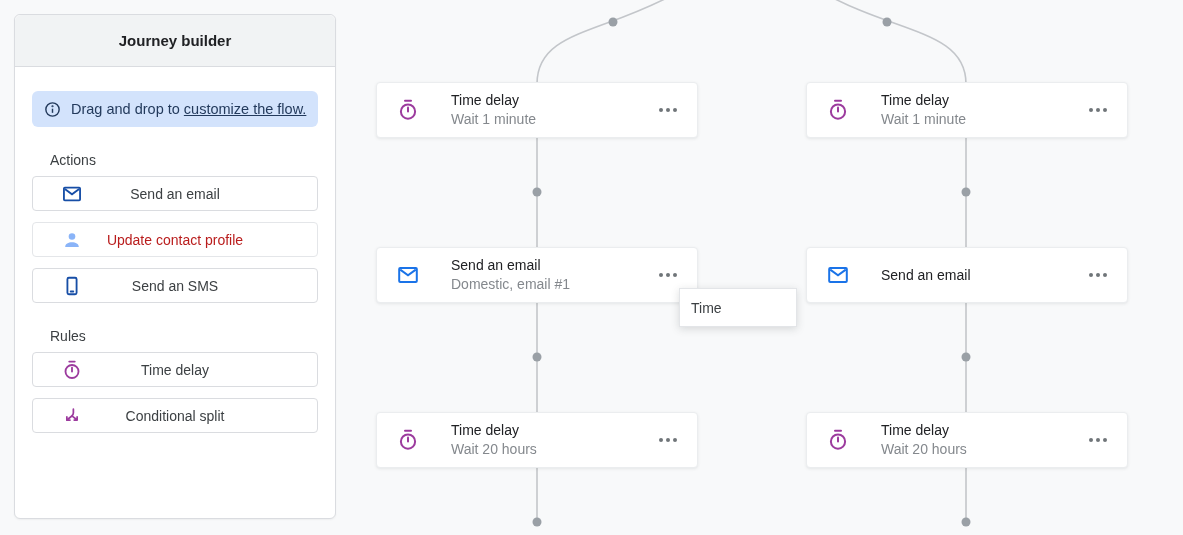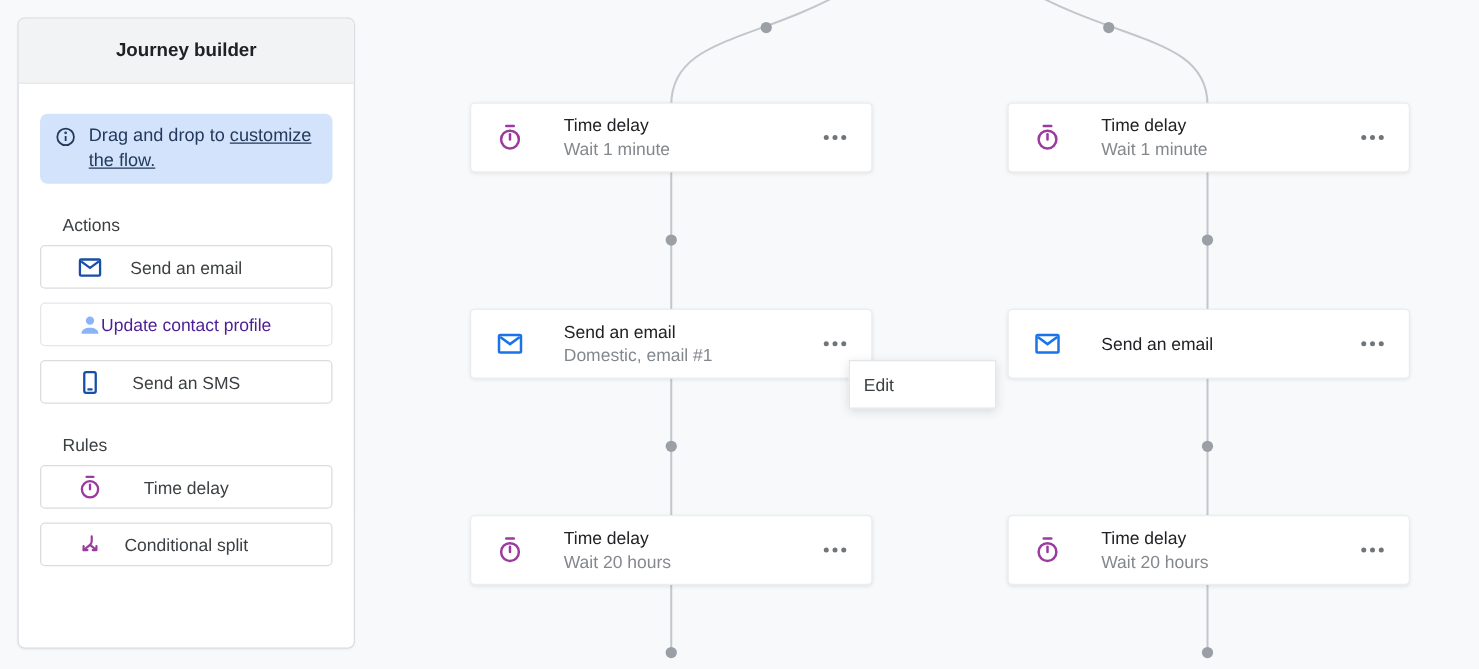--- a/index.html
+++ b/index.html
@@ -54,21 +54,21 @@
     z-index: 20;
   }
   .context-menu .menu-item {
     height: 27px; display: flex; align-items: center;
     padding-left: 11px; font-size: 14px; color: #3c4043; cursor: pointer;
   }
 
   
   .sidebar {
     position: absolute; left: 14px; top: 14px;
-    width: 270px; height: 505px;
+    width: 322px; height: 505px;
     background: #ffffff;
     border: 1px solid #dadce0;
     border-radius: 6px;
     box-shadow: 0 1px 2px rgba(60,64,67,0.06);
     z-index: 10;
   }
   .sidebar-header {
     height: 52px;
     background: #f1f3f4;
     border-bottom: 1px solid #dadce0;
@@ -94,21 +94,21 @@
     width: 100%; height: 35px;
     background: #ffffff;
     border: 1px solid #dadce0;
     border-radius: 4px;
     margin-bottom: 11px;
     display: flex; align-items: center; justify-content: center;
     font-size: 14px; color: #3c4043;
     cursor: pointer;
   }
   .side-btn .btn-icon { position: absolute; left: 28px; top: 50%; transform: translateY(-50%); width: 22px; height: 22px; }
-  .side-btn.disabled { border-color: #e4e6e9; color: #4c1d95; cursor: default; }
+  .side-btn.disabled { border-color: #e4e6e9; color: #b91c1c; cursor: default; }
 
   
   .c-navy { color: #174ea6; }
   .c-blue { color: #1a73e8; }
   .c-lightblue { color: #8ab4f8; }
   .c-purple { color: #9c3b9e; }
   svg { display: block; width: 100%; height: 100%; }
 </style>
 </head>
 <body>
@@ -233,21 +233,21 @@
     <div class="node-subtitle">Wait 20 hours</div>
   </div>
   <div class="more-btn">
       <span></span>
       <span></span>
       <span></span>
     </div>
 </div>
 
 <div class="context-menu">
-  <div class="menu-item">Edit</div>
+  <div class="menu-item">Time</div>
 </div>
 
 <div class="sidebar">
   <div class="sidebar-header">Journey builder</div>
   <div class="sidebar-body">
 
     <div class="info-banner">
       <div class="info-icon">
         <svg viewBox="0 0 24 24" fill="none" stroke="currentColor" stroke-width="1.8">
             <circle cx="12" cy="12" r="8.4"></circle>

